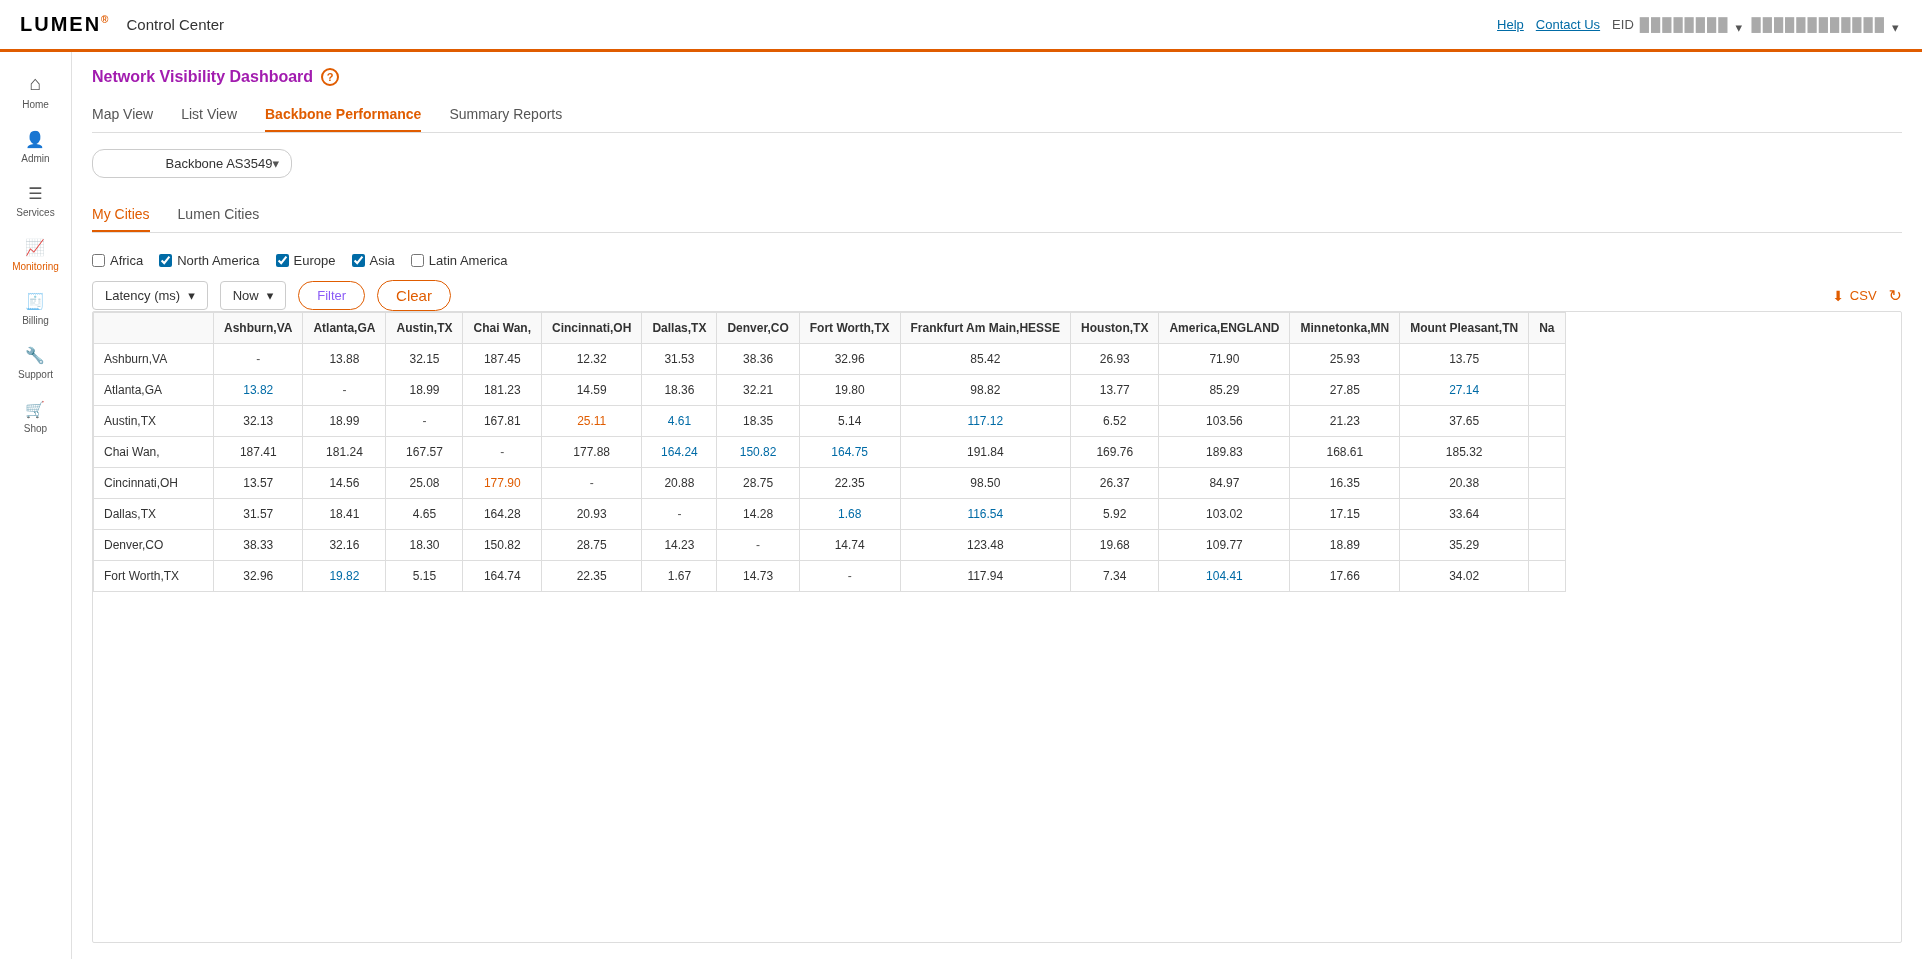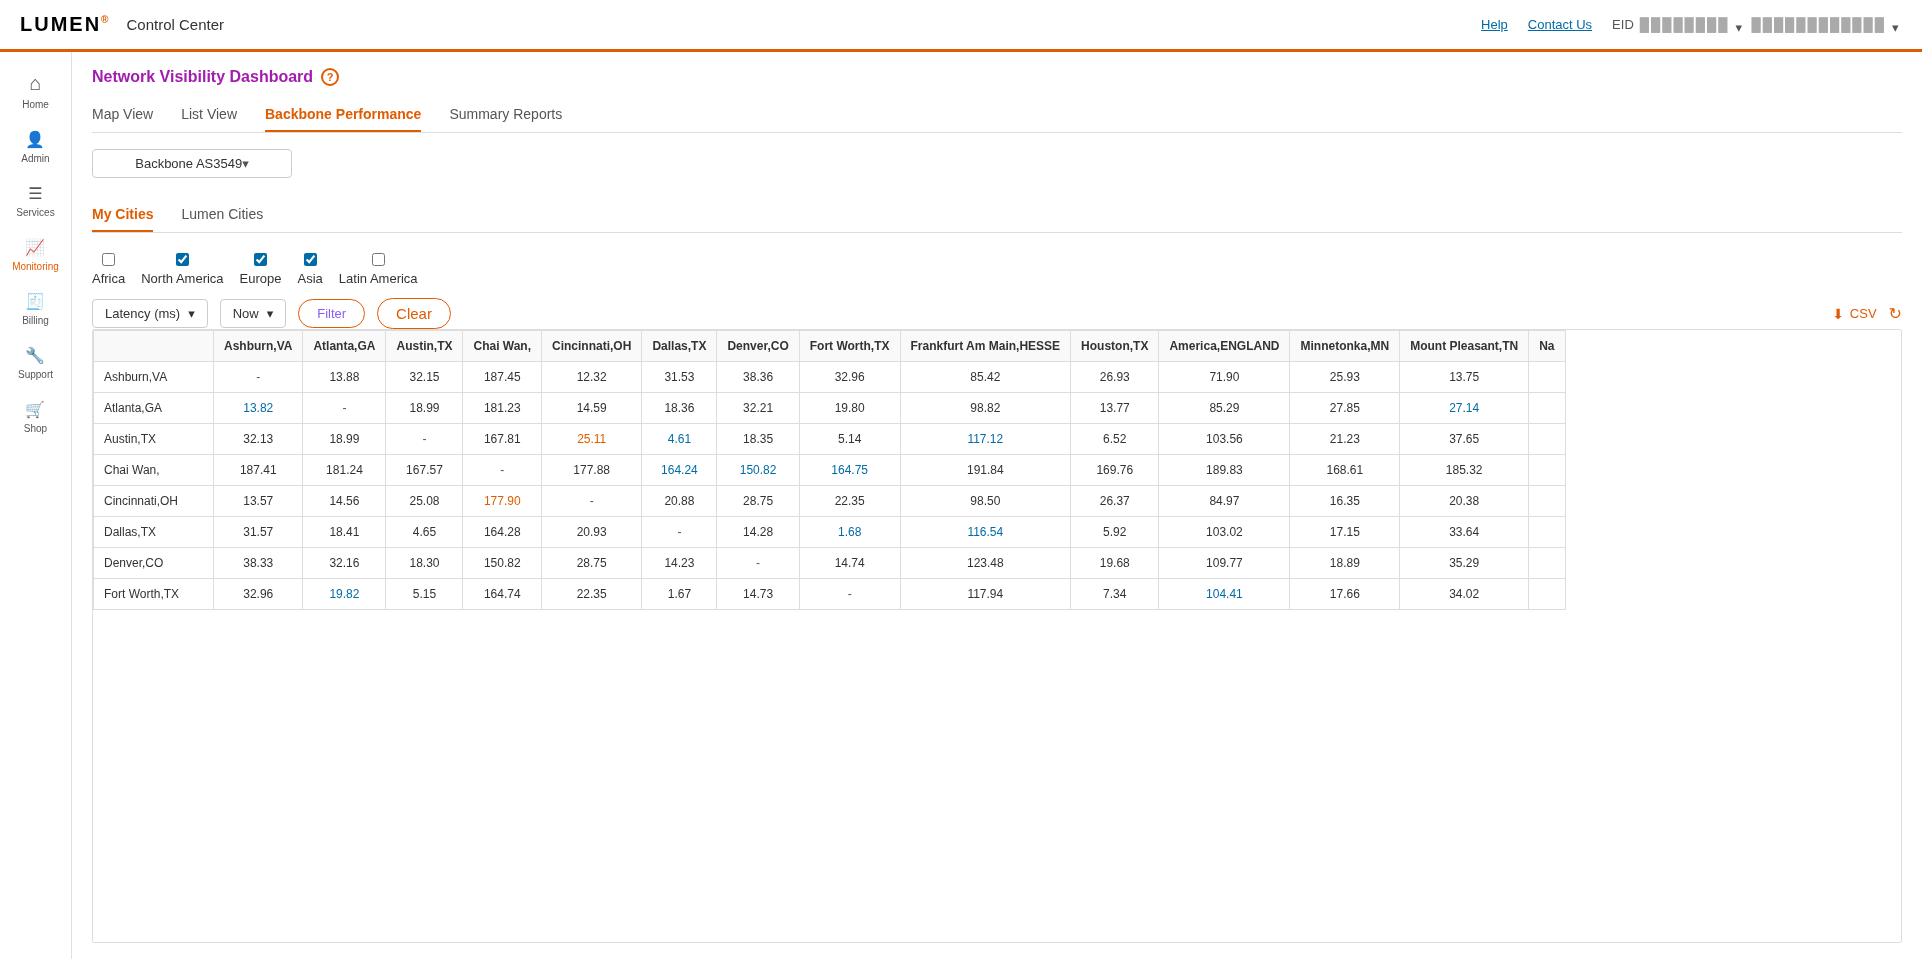--- a/index.html
+++ b/index.html
@@ -4,21 +4,21 @@
   <style>
     * { box-sizing: border-box; margin: 0; padding: 0; }
     body { font-family: 'Segoe UI', Arial, sans-serif; font-size: 13px; background: #fff; color: #333; display: flex; flex-direction: column; height: 100vh; overflow: hidden; }
 
     
     .top-nav {
       display: flex; align-items: center; height: 52px;
       background: #fff; border-bottom: 3px solid #e05c00;
       padding: 0 20px; flex-shrink: 0; position: relative;
     }
-    .top-nav-right { margin-left: auto; display: flex; align-items: center; gap: 20px; }
+    .top-nav-right { margin-left: auto; display: flex; align-items: center; gap: 12px; }
     .top-nav-right a { color: #006ba6; text-decoration: underline; font-size: 13px; cursor: pointer; }
     .eid-block { display: flex; align-items: center; gap: 6px; font-size: 13px; color: #555; }
     .chevron-down { display: inline-block; width: 10px; height: 10px; cursor: pointer; }
     .chevron-down::after { content: '▾'; color: #555; }
 
     
     .main-layout { display: flex; flex: 1; overflow: hidden; }
 
     
     .sidebar {
@@ -43,32 +43,32 @@
     .dashboard-title { font-size: 16px; font-weight: 700; color: #a21caf; }
     .help-icon { width: 18px; height: 18px; border: 2px solid #e05c00; border-radius: 50%; color: #e05c00; font-size: 11px; font-weight: 700; display: flex; align-items: center; justify-content: center; cursor: pointer; }
 
     
     .tabs { display: flex; gap: 28px; border-bottom: 1px solid #ddd; margin-bottom: 16px; }
     .tab { padding: 8px 0; font-size: 14px; cursor: pointer; color: #555; border-bottom: 2px solid transparent; white-space: nowrap; }
     .tab.active { color: #e05c00; border-bottom: 2px solid #e05c00; font-weight: 600; }
 
     
     .backbone-dropdown {
-      display: flex; align-items: center; border: 1px solid #ccc; border-radius: 4px;
-      padding: 6px 12px; cursor: pointer; width: 200px; justify-content: center;
+      display: flex; align-items: center; border: 1px solid #ccc; border-radius: 12px;
+      padding: 6px 12px; cursor: pointer; width: 200px; justify-content: flex-end;
       margin-bottom: 20px; font-size: 13px; color: #333;
     }
     .backbone-dropdown .arrow { color: #555; }
 
     
     .city-tabs { display: flex; gap: 28px; margin-bottom: 20px; border-bottom: 1px solid #ddd; }
     .city-tab { padding: 8px 0; font-size: 14px; cursor: pointer; color: #555; border-bottom: 2px solid transparent; }
-    .city-tab.active { color: #e05c00; border-bottom: 2px solid #e05c00; font-weight: 700; }
+    .city-tab.active { color: #e05c00; border-bottom: 2px solid #e05c00; font-weight: 400; }
     .checkbox-group { display: flex; align-items: center; gap: 16px; }
-    .checkbox-item { display: flex; align-items: center; gap: 5px; font-size: 13px; cursor: pointer; flex-direction: column; }
+    .checkbox-item { display: flex; align-items: center; gap: 5px; font-size: 13px; cursor: pointer; }
     .checkbox-item input[type=checkbox] { accent-color: #006ba6; cursor: pointer; }
 
     .filter-controls { display: flex; align-items: center; gap: 12px; margin-top: 12px; width: 100%; }
     .select-box {
       display: flex; align-items: flex-start; border: 1px solid #ccc; border-radius: 4px;
       padding: 6px 12px; cursor: pointer; font-size: 13px; color: #333;
       background: #fff; gap: 8px;
     }
     .btn-filter {
       border: 1.5px solid #e05c00; color: #8b5cf6; background: #fff;

